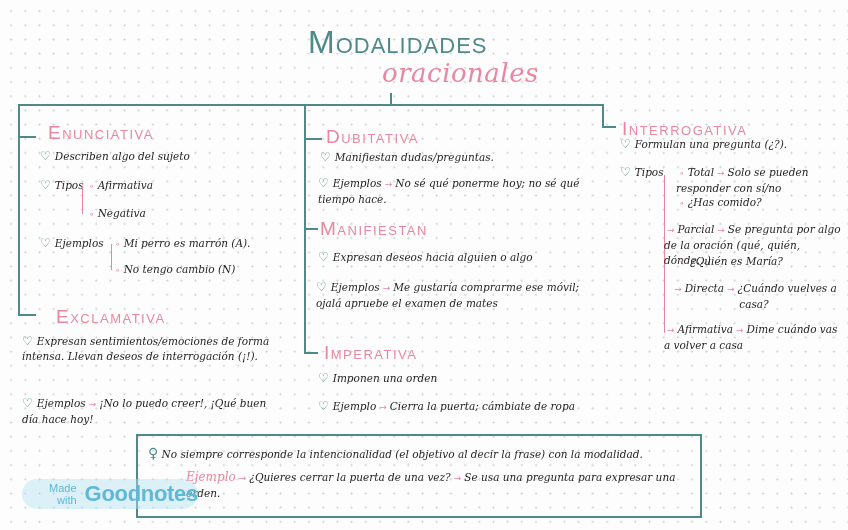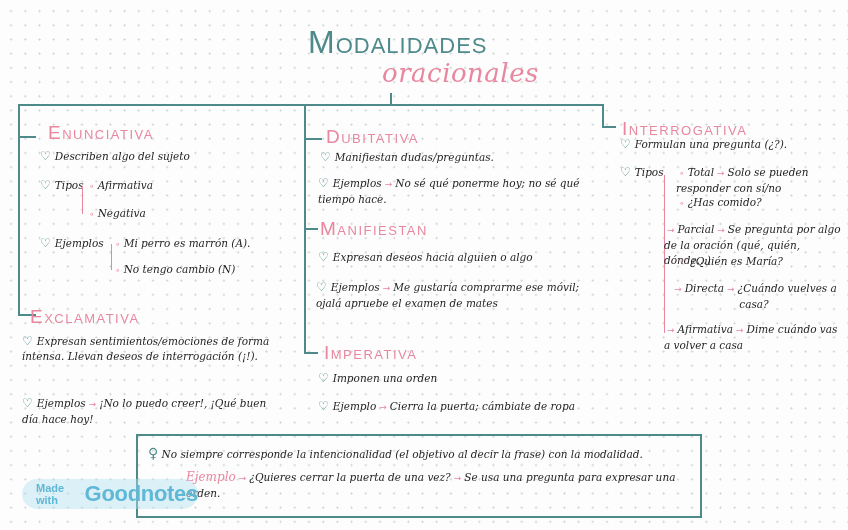--- a/index.html
+++ b/index.html
@@ -49,21 +49,21 @@
   .note-box {
     position: absolute; left: 136px; top: 434px; width: 566px; height: 84px;
     border: 2px solid #4f8a8b; background: transparent;
   }
   .badge {
     position: absolute; left: 22px; top: 479px; width: 176px; height: 30px;
     background: rgba(180, 225, 240, 0.45); border-radius: 15px;
     display: flex; align-items: center; padding-left: 14px; gap: 8px;
     font-family: "Liberation Sans", sans-serif;
   }
-  .badge .made { font-size: 11px; color: #5fb8d6; font-weight: bold; }
+  .badge .made { font-size: 11px; color: #5fb8d6; font-weight: normal; text-align: right; }
   .badge .brand { font-size: 22px; color: #5fb8d6; font-weight: bold; letter-spacing: -0.3px; }
   .bulb { color: #4f8a8b; font-style: normal; font-size: 14px; font-family: "DejaVu Sans", sans-serif; }
 </style>
 </head>
 <body>
 
 <div class="abs title-main">Modalidades</div>
 <div class="abs title-sub">oracionales</div>
 
 <div class="line" style="left:390px; top:93px; width:2px; height:13px;"></div>
@@ -98,21 +98,21 @@
   <span class="heart">♡</span><span>Ejemplos</span>
 </div>
 <div class="pline" style="left:111px; top:244px; width:1px; height:26px;"></div>
 <div class="txt" style="left:112px; top:236px;">
   <span class="arrow">∘</span><span>Mi perro es marrón (A).</span>
 </div>
 <div class="txt" style="left:112px; top:262px;">
   <span class="arrow">∘</span><span>No tengo cambio (N)</span>
 </div>
 
-<div class="heading" style="left:30px; top:306px;">
+<div class="heading" style="left:56px; top:306px;">
   <span>Exclamativa</span>
 </div>
 <div class="txt" style="left:22px; top:334px; width:272px;">
   <span class="heart">♡</span><span>Expresan sentimientos/emociones de forma intensa. Llevan deseos de interrogación (¡!).</span>
 </div>
 <div class="txt" style="left:22px; top:396px; width:262px;">
   <span class="heart">♡</span><span>Ejemplos</span><span class="arrow">→</span><span>¡No lo puedo creer!, ¡Qué buen día hace hoy!</span>
 </div>
 
 <div class="heading" style="left:326px; top:126px;">

